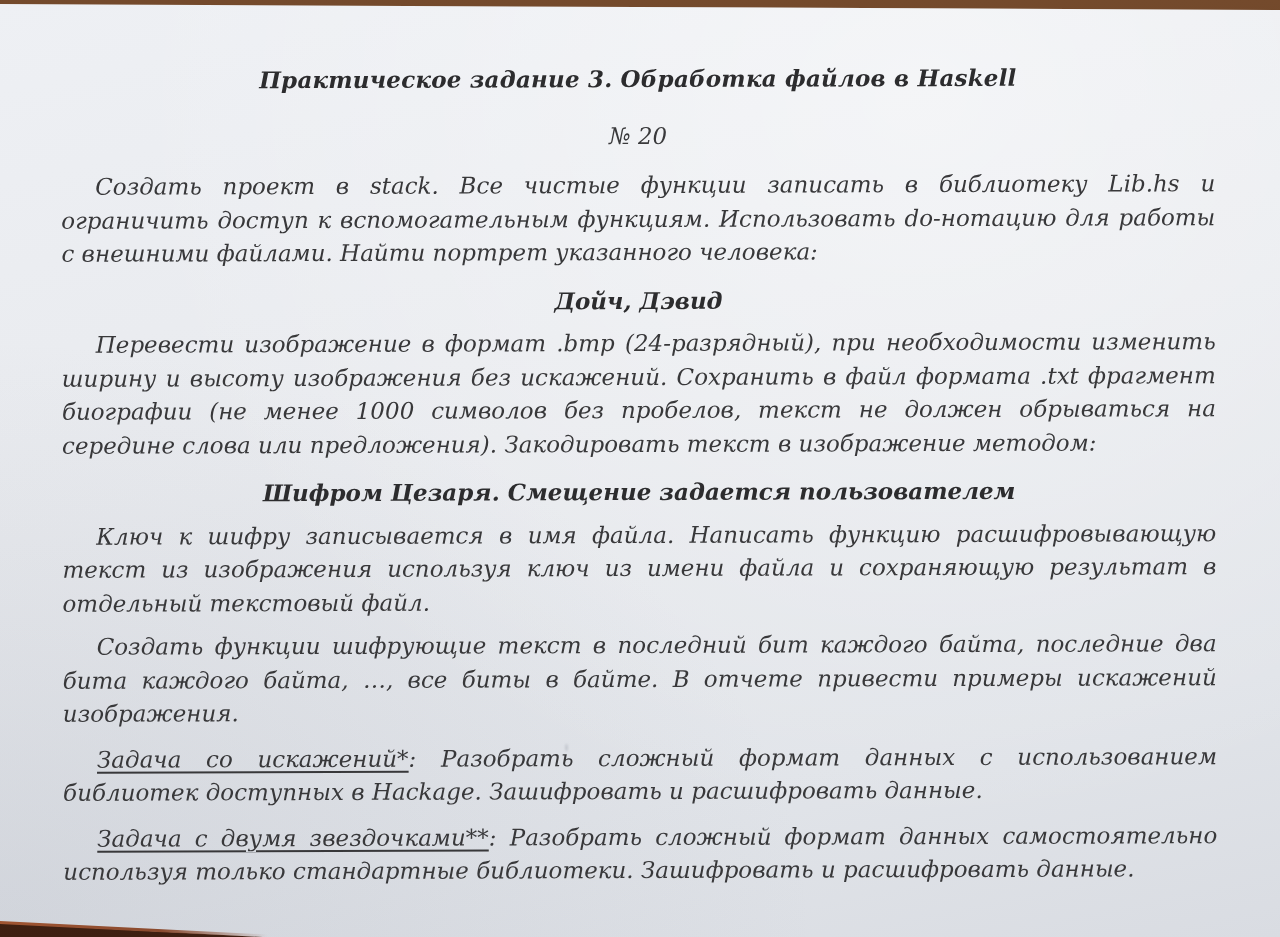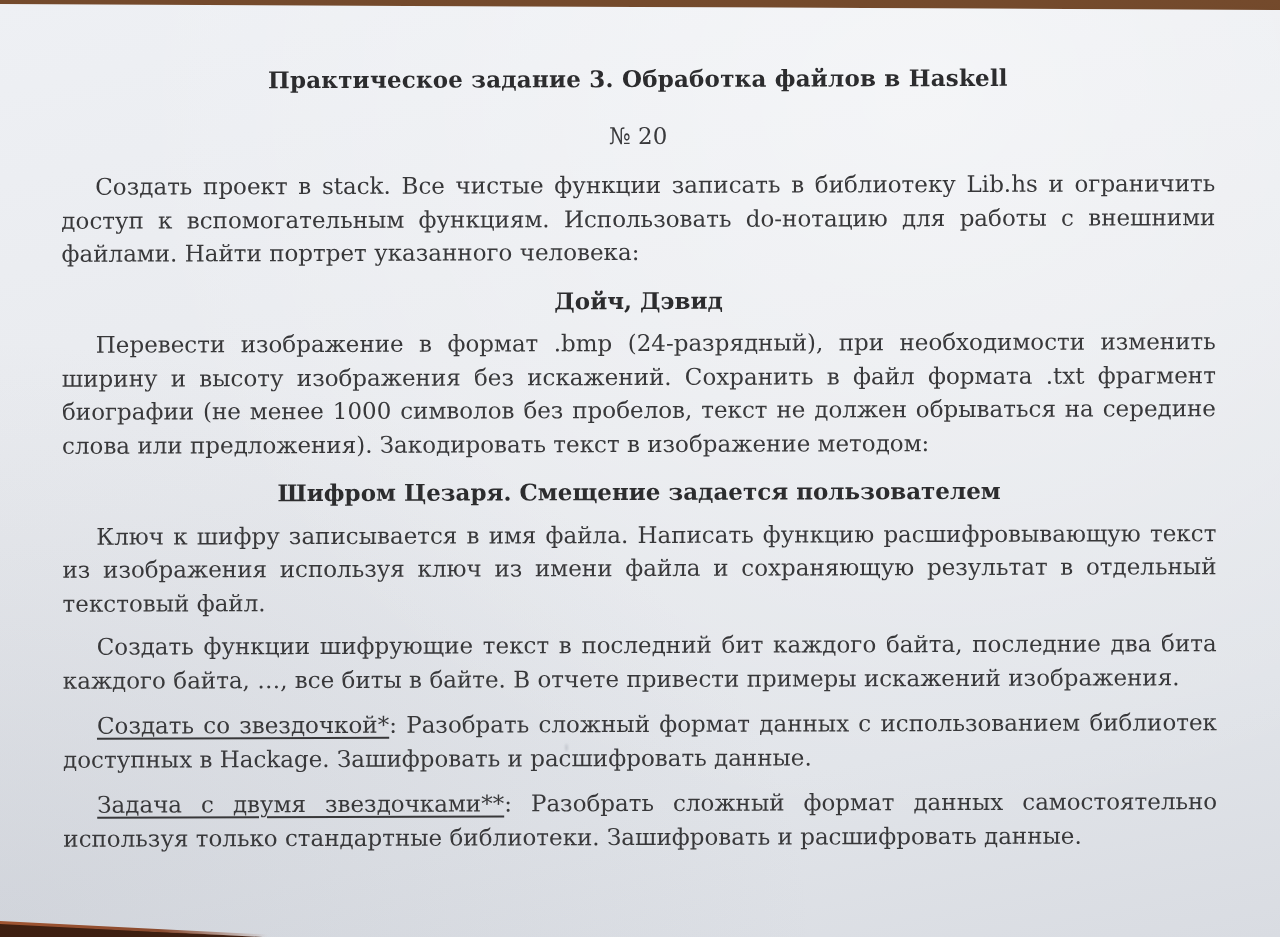--- a/index.html
+++ b/index.html
@@ -7,20 +7,21 @@
     padding: 0;
     background: #2b190f;
     font-family: "DejaVu Serif", "Liberation Serif", serif;
   }
   .photo {
     position: relative;
     width: 1280px;
     height: 937px;
     overflow: hidden;
     background: linear-gradient(180deg, #744a2c 0%, #5a3620 45%, #3e1f11 100%);
+    font-style: italic;
   }
   
   .paper {
     position: absolute;
     left: 0; top: 0;
     width: 1280px;
     height: 937px;
     clip-path: polygon(0px 4px, 1280px 10px, 1280px 937px, 263px 937px, 0px 923px);
     background:
       radial-gradient(ellipse at 72% 10%, rgba(255,255,255,0.45), rgba(255,255,255,0) 62%),
@@ -106,21 +107,21 @@
       <h2 class="subheading">Дойч, Дэвид</h2>
 
       <p class="para">Перевести изображение в формат .bmp (24-разрядный), при необходимости изменить ширину и высоту изображения без искажений. Сохранить в файл формата .txt фрагмент биографии (не менее 1000 символов без пробелов, текст не должен обрываться на середине слова или предложения). Закодировать текст в изображение методом:</p>
 
       <h2 class="subheading">Шифром Цезаря. Смещение задается пользователем</h2>
 
       <p class="para">Ключ к шифру записывается в имя файла. Написать функцию расшифровывающую текст из изображения используя ключ из имени файла и сохраняющую результат в отдельный текстовый файл.</p>
 
       <p class="para">Создать функции шифрующие текст в последний бит каждого байта, последние два бита каждого байта, …, все биты в байте. В отчете привести примеры искажений изображения.</p>
 
-      <p class="para para-task"><span class="task-label">Создать со звездочкой*</span><span>: Разобрать сложный формат данных с использованием библиотек доступных в Hackage. Зашифровать и расшифровать данные.</span></p>
+      <p class="para para-task"><span class="task-label">Задача со искажений*</span><span>: Разобрать сложный формат данных с использованием библиотек доступных в Hackage. Зашифровать и расшифровать данные.</span></p>
 
       <p class="para para-task"><span class="task-label">Задача с двумя звездочками**</span><span>: Разобрать сложный формат данных самостоятельно используя только стандартные библиотеки. Зашифровать и расшифровать данные.</span></p>
 
     </div>
 
     <div class="speck speck-2"></div>
   </div>
 
   <div class="edge-glint"></div>
 

